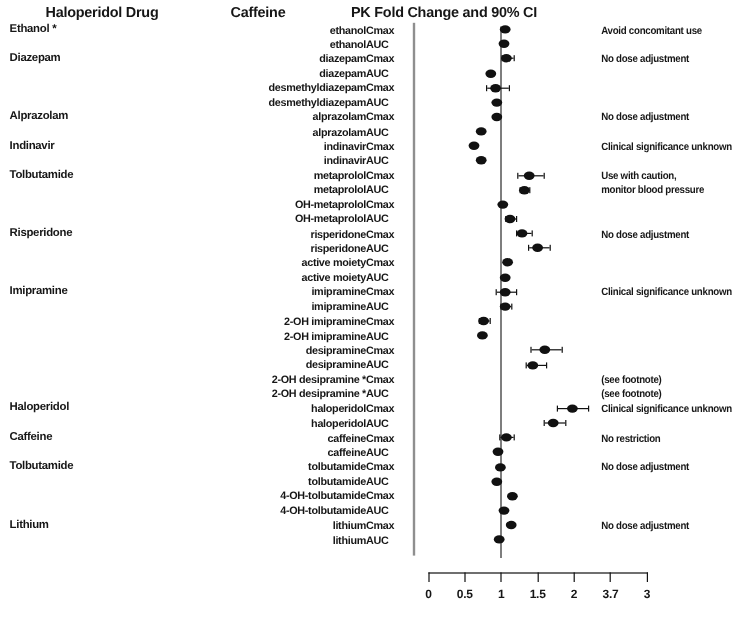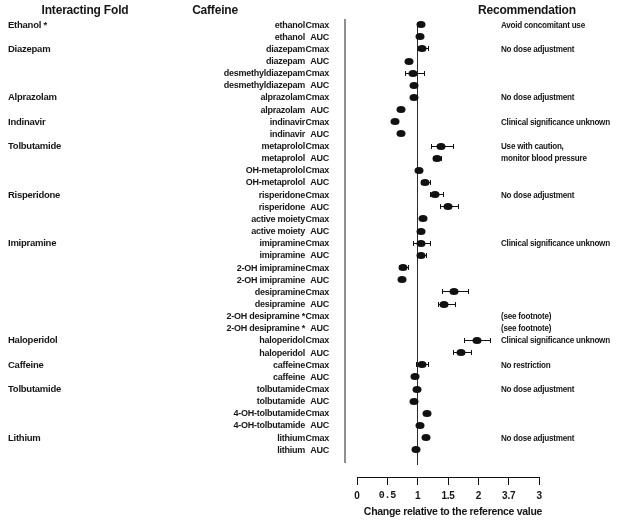--- a/index.html
+++ b/index.html
@@ -10,40 +10,40 @@
   .hdr{position:absolute;top:3px;font-size:12px;white-space:nowrap;letter-spacing:-0.2px;}
   .hdr.center{transform:translateX(-50%);}
   .spine{position:absolute;left:344px;top:19px;width:2px;height:444px;background:#8f8f8f;}
   .refline{position:absolute;left:417px;top:22px;width:1px;height:443px;background:#2a2a2a;z-index:1;}
   #rows{position:absolute;left:0;top:0;width:624px;height:470px;z-index:2;}
   .row{position:absolute;left:0;width:624px;height:12.15px;}
   .row span{display:block;position:absolute;top:0;font-size:9px;line-height:12.15px;
             white-space:nowrap;letter-spacing:-0.25px;}
   .c-drug{left:8px;font-size:9.5px !important;}
   .c-analyte{left:160px;width:145px;text-align:right;}
-  .c-pk{left:305px;width:24px;text-align:right;}
+  .c-pk{left:305px;width:24px;text-align:left;}
   .c-rec{left:501px;font-size:8.8px !important;transform:scaleX(0.92);transform-origin:0 50%;}
   .dot{position:absolute;width:9px;height:7px;border-radius:50%;background:#111;top:2.6px;
        transform:translateX(-50%);}
   .ci{position:absolute;top:3.6px;height:5px;border-left:1px solid #111;border-right:1px solid #111;}
   .ci-line{position:absolute;left:0;top:2px;height:1px;width:100%;background:#111;}
   .axis-line{position:absolute;left:357px;top:477px;width:183px;height:1px;background:#111;}
   .tick{position:absolute;top:477px;width:1px;height:8px;background:#111;}
   .tick-label{position:absolute;top:490px;font-size:10px;transform:translateX(-50%);
               letter-spacing:-0.2px;}
   .axis-title{position:absolute;left:350px;top:505px;width:206px;text-align:center;
               font-size:10.5px;letter-spacing:-0.3px;}
 </style>
 </head>
 <body>
 
 <div id="fig">
-  <div class="hdr center" style="left:85px">Interacting Fold</div>
+  <div class="hdr center" style="left:85px">Haloperidol Drug</div>
   <div class="hdr center" style="left:215px">Caffeine</div>
-  <div class="hdr" style="left:478px">Recommendation</div>
+  <div class="hdr center" style="left:370px">PK Fold Change and 90% CI</div>
 
   <div class="spine"></div>
   <div class="refline"></div>
 
   <div id="rows">
       <div class="row" style="top: 18.5px;">
         <span class="c-drug">Ethanol *</span>
         <span class="c-analyte">ethanol</span>
         <span class="c-pk">Cmax</span>
         <div class="dot" style="left: 420.735px;"></div>
@@ -290,26 +290,25 @@
         <span class="c-pk">AUC</span>
         <div class="dot" style="left: 415.879px;"></div>
       </div>
     </div>
 
   <div class="axis-line"></div>
   <div id="ticks">
       <div class="tick" style="left: 356.5px;"></div>
       <div class="tick-label" style="left: 357px;">0</div>
       <div class="tick" style="left: 386.85px;"></div>
-      <div class="tick-label" style="left: 387.35px; font-family: Liberation Mono, monospace;">0.5</div>
+      <div class="tick-label" style="left: 387.35px;">0.5</div>
       <div class="tick" style="left: 417.2px;"></div>
       <div class="tick-label" style="left: 417.7px;">1</div>
       <div class="tick" style="left: 447.55px;"></div>
       <div class="tick-label" style="left: 448.05px; text-align: right;">1.5</div>
       <div class="tick" style="left: 477.9px;"></div>
       <div class="tick-label" style="left: 478.4px;">2</div>
       <div class="tick" style="left: 508.25px;"></div>
       <div class="tick-label" style="left: 508.75px;">3.7</div>
       <div class="tick" style="left: 538.6px;"></div>
       <div class="tick-label" style="left: 539.1px;">3</div>
     </div>
-  <div class="axis-title">Change relative to the reference value</div>
 </div>
 
 </body></html>

